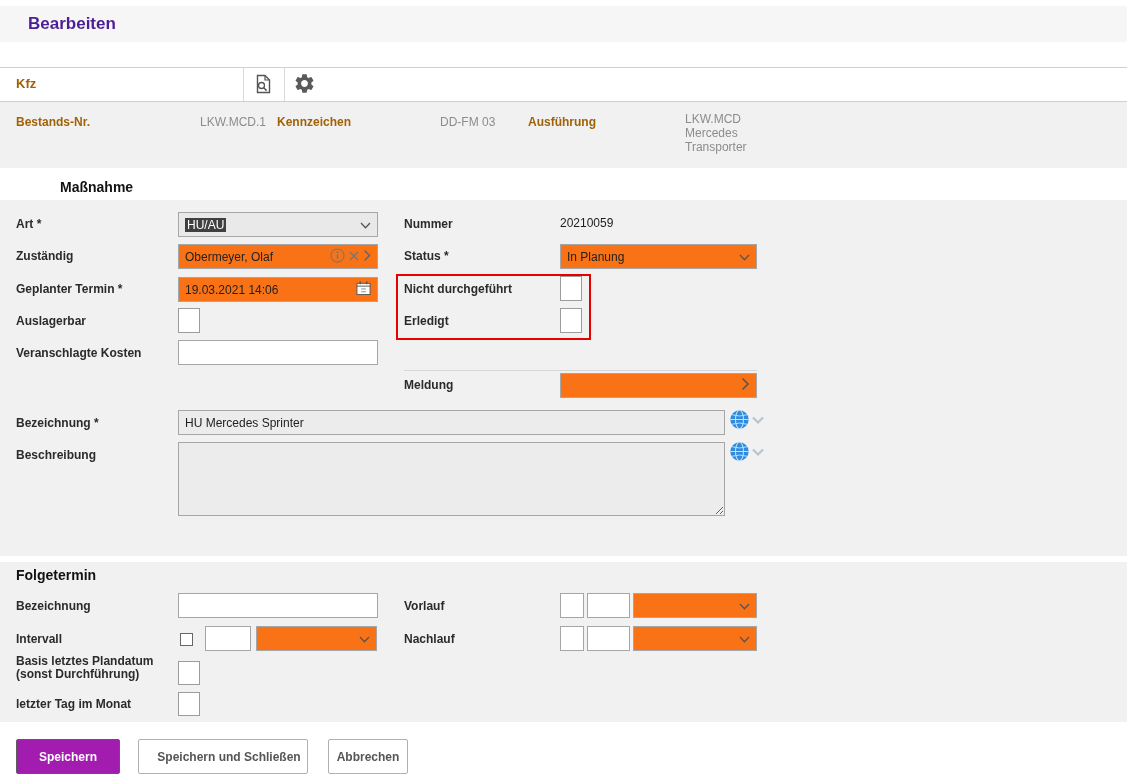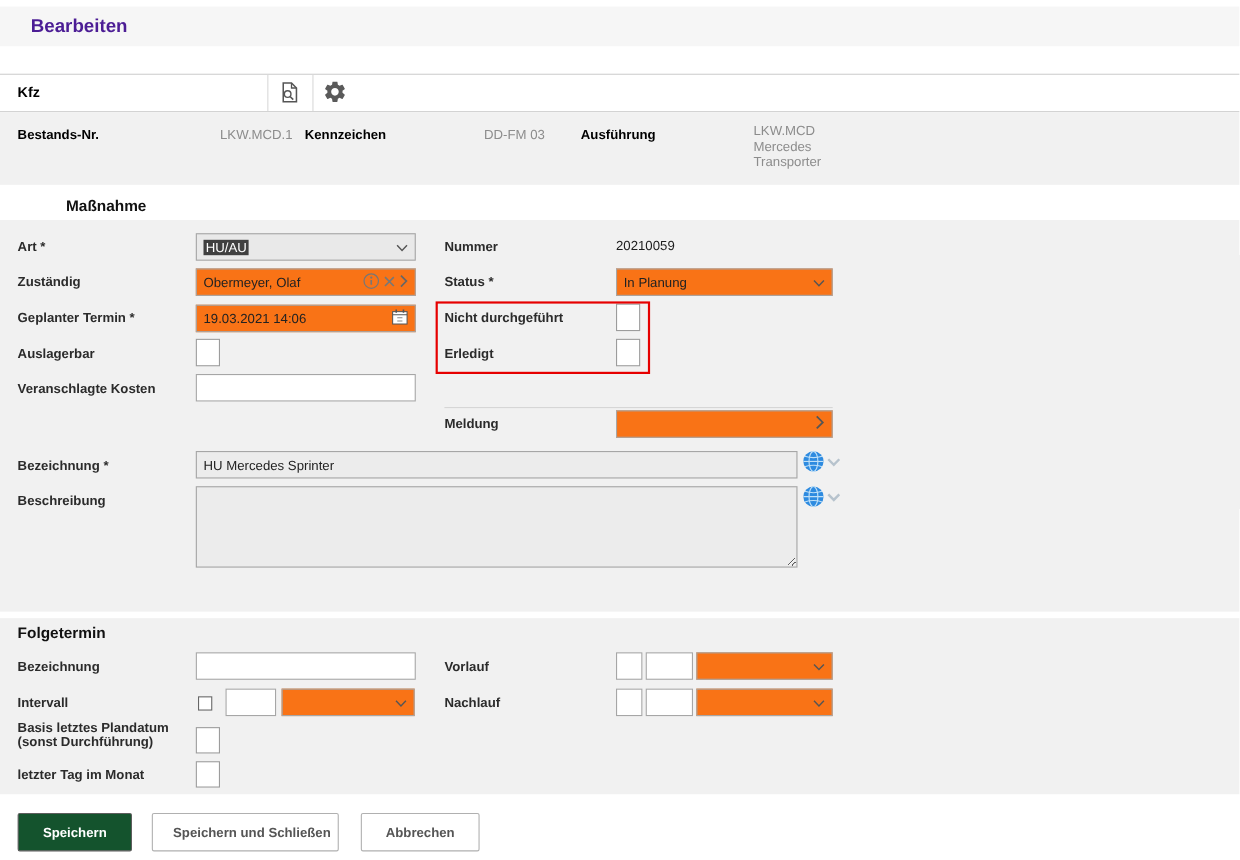--- a/index.html
+++ b/index.html
@@ -5,38 +5,38 @@
   html,body { margin:0; padding:0; background:#ffffff; }
   body { font-family:"Liberation Sans", sans-serif; font-size:12px; color:#222; }
   .stage { position:relative; width:1127px; height:782px; background:#fff; overflow:hidden; }
   .topbar { position:absolute; left:0; top:6px; width:1127px; height:36px; background:#f6f6f6; display:flex; align-items:center; }
   .page-title { font-size:17px; font-weight:bold; color:#4c1d95; padding-left:28px; }
   .hline { position:absolute; height:1px; background:#cfcfcf; }
   .vline { position:absolute; width:1px; background:#d9d9d9; }
   .panel { position:absolute; left:0; width:1127px; background:#f1f1f1; }
   .sec-h { position:absolute; font-size:14px; font-weight:bold; color:#111; white-space:nowrap; }
   .lbl { position:absolute; font-weight:bold; color:#2b2b2b; white-space:nowrap; }
-  .lbl-gray { position:absolute; font-weight:bold; color:#000000; white-space:nowrap; }
+  .lbl-gray { position:absolute; font-weight:bold; color:#a16207; white-space:nowrap; }
   .val-gray { position:absolute; color:#8c8c8c; }
   .val { position:absolute; color:#1d1d1d; }
   .field, .selectbox { position:absolute; box-sizing:border-box; height:25px; border:1px solid #a6a6a6;
     background:#f97316; display:flex; align-items:center; padding:0 6px; gap:4px; }
   .selectbox { justify-content:space-between; }
   input.tf { position:absolute; box-sizing:border-box; height:25px; border:1px solid #a6a6a6; background:#fff;
     font:12px "Liberation Sans", sans-serif; color:#222; padding:0 6px; }
   .grow { flex:1 1 auto; }
   .cbx { position:absolute; box-sizing:border-box; width:22px; height:25px; border:1px solid #9c9c9c; background:#fff; cursor:pointer; }
   .small-cbx { position:absolute; box-sizing:border-box; width:13px; height:13px; border:1px solid #666; background:#fff; cursor:pointer; }
   .sel-highlight { background:#404040; color:#fff; padding:0 2px; }
   .red-box { position:absolute; border:2px solid #e60000; pointer-events:none; }
   textarea.ta { position:absolute; box-sizing:border-box; background:#ececec; border:1px solid #a6a6a6;
     font:12px "Liberation Sans", sans-serif; color:#222; resize:both; padding:4px 6px; }
   .btn { position:absolute; box-sizing:border-box; height:35px; display:flex; align-items:center; justify-content:center;
     font-weight:bold; font-size:12px; cursor:pointer; background:#fff; border:1px solid #b0b0b0; color:#555; border-radius:2px; }
-  .btn-primary { background:#14532d; border:1px solid #5d5d5d; color:#fff; }
+  .btn-primary { background:#a21caf; border:1px solid #5d5d5d; color:#fff; }
   .iconbtn { position:absolute; display:flex; align-items:center; justify-content:center; cursor:pointer; }
   .wrapval { line-height:14px; }
 </style>
 </head>
 <body>
 
 <div class="stage">
 
   <div class="topbar">
     <div class="page-title">Bearbeiten</div>
@@ -244,15 +244,15 @@
   </div>
 
   <div class="lbl" style="left:16px;top:655px;width:155px;white-space:normal;line-height:13px;">Basis letztes Plandatum (sonst Durchführung)</div>
   <div class="cbx" style="left:178px;top:661px;height:24px;"></div>
 
   <div class="lbl" style="left:16px;top:697px;">letzter Tag im Monat</div>
   <div class="cbx" style="left:178px;top:692px;height:24px;"></div>
 
   <div class="btn btn-primary" style="left:16px;top:739px;width:104px;">Speichern</div>
   <div class="btn" style="left:138px;top:739px;width:170px;padding-left:12px;">Speichern und Schließen</div>
-  <div class="btn" style="left:328px;top:739px;width:108px;">Abbrechen</div>
+  <div class="btn" style="left:328px;top:739px;width:80px;">Abbrechen</div>
 
 </div>
 
 </body></html>

